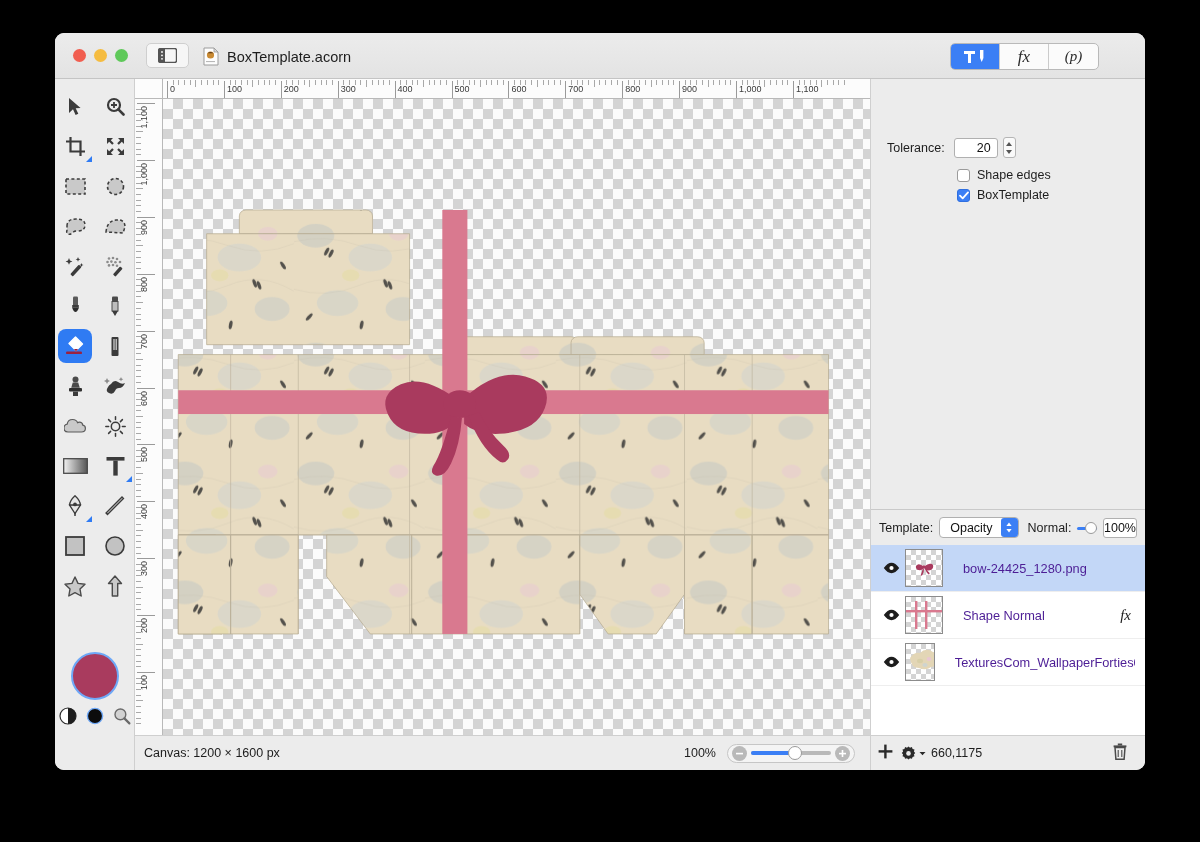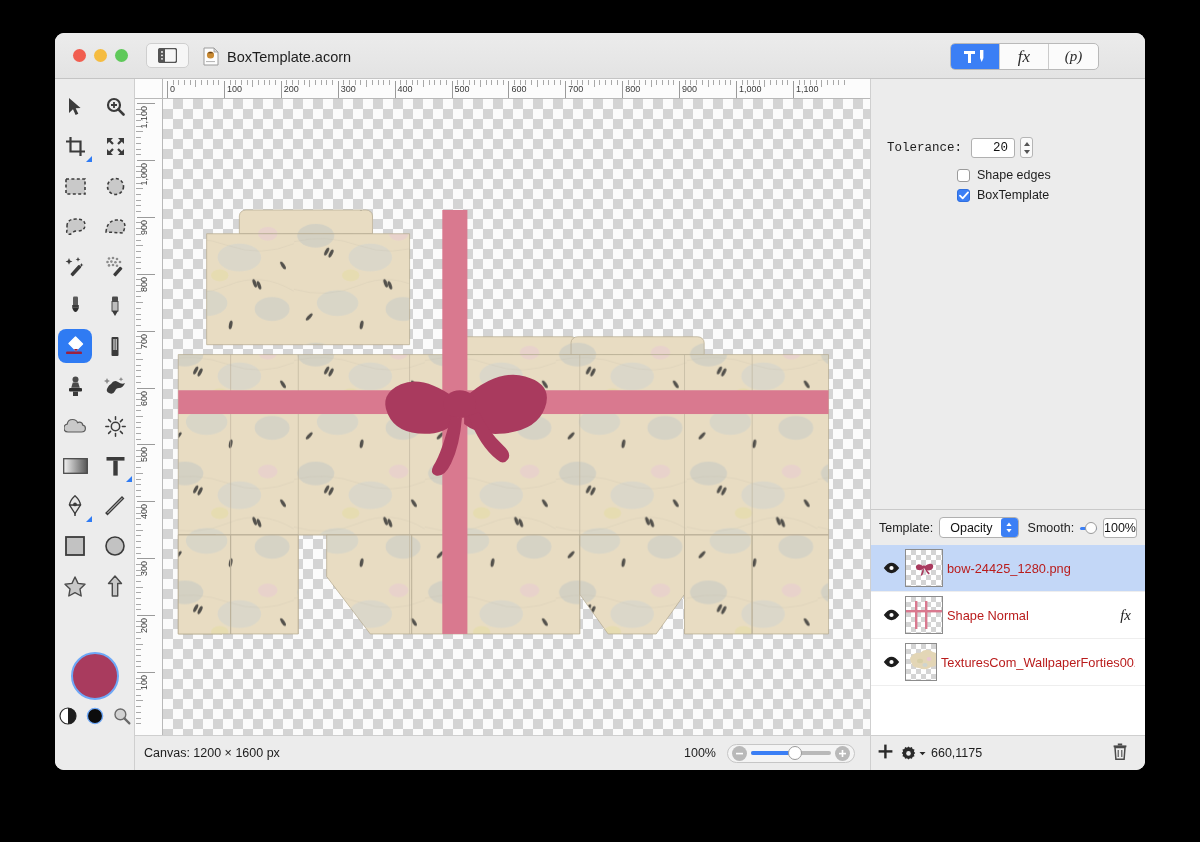--- a/index.html
+++ b/index.html
@@ -135,21 +135,21 @@
   .layerrow { height:47px; display:flex; align-items:center; padding:0 10px;
               border-bottom:1px solid #eee; position:relative; }
   .layerrow.selected { background:#c3d7f7; }
   .eye { width:20px; flex:0 0 20px; display:flex; align-items:center; justify-content:center; }
   .thumb { width:38px; height:38px; margin-left:4px; border:1px solid #8c8c8c;
            background-image:
              linear-gradient(45deg,#d4d4d4 25%, transparent 25%, transparent 75%, #d4d4d4 75%),
              linear-gradient(45deg,#d4d4d4 25%, transparent 25%, transparent 75%, #d4d4d4 75%);
            background-size:10px 10px; background-position:0 0,5px 5px;
            background-color:#fff; position:relative; overflow:hidden; }
-  .layername { margin-left:4px; font-size:12.8px; color:#b91c1c;
+  .layername { margin-left:20px; font-size:12.8px; color:#4c1d95;
                white-space:nowrap; overflow:hidden; }
   .fxmark { position:absolute; right:14px; font-family:"Liberation Serif", serif;
             font-style:italic; font-size:15px; color:#222; }
 
   
   .statusbar { position:absolute; left:80px; right:0; bottom:0; height:35px;
                background:#ececec; border-top:1px solid #cfcfcf;
                display:flex; align-items:center; }
   .status-canvas { font-size:12.5px; color:#1d1d1d; margin-left:9px; }
   .zoomlabel { position:absolute; left:549px; font-size:12.5px; color:#1d1d1d; }
@@ -794,21 +794,21 @@
           <path d="M264 320 q-8 36 -16 50 q-4 8 2 10 q8 2 14 -12 q8 -18 10 -46 z"></path>
           <path d="M280 320 q10 30 26 44 q6 6 10 0 q4 -6 -4 -14 q-14 -14 -22 -34 z"></path>
         </g>
       </svg>
     </div>
   </div>
 
   <div class="rightpanel">
     <div class="opts">
 
-      <div class="opt-row" style="left:16px; top:58px;font-family:Liberation Mono, monospace;">
+      <div class="opt-row" style="left:16px; top:58px;">
         <span class="lbl">Tolerance:</span>
         <div class="numfield" style="margin-left:9px;">20</div>
         <div class="stepper">
           <svg width="8" height="14" viewBox="0 0 8 14">
             <path d="M4 1 L7 5 H1 Z" fill="#555"></path>
             <path d="M4 13 L7 9 H1 Z" fill="#555"></path>
           </svg>
         </div>
       </div>
 
@@ -831,21 +831,21 @@
       <span class="lbl">Template:</span>
       <div class="popup" style="width:94px;">
         <span style="flex:1; text-align:center;">Opacity</span>
         <span class="popup-arrow">
           <svg width="8" height="13" viewBox="0 0 8 13">
             <path d="M4 1.5 L6.6 5 H1.4 Z" fill="#fff"></path>
             <path d="M4 11.5 L6.6 8 H1.4 Z" fill="#fff"></path>
           </svg>
         </span>
       </div>
-      <span class="lbl" style="margin-left:3px;">Smooth:</span>
+      <span class="lbl" style="margin-left:3px;">Normal:</span>
       <div class="slider">
         <div class="slider-track"></div>
         <div class="slider-knob"></div>
       </div>
       <div class="opacityfield">100%</div>
     </div>
 
     <div class="layerlist">
 
       <div class="layerrow selected">

